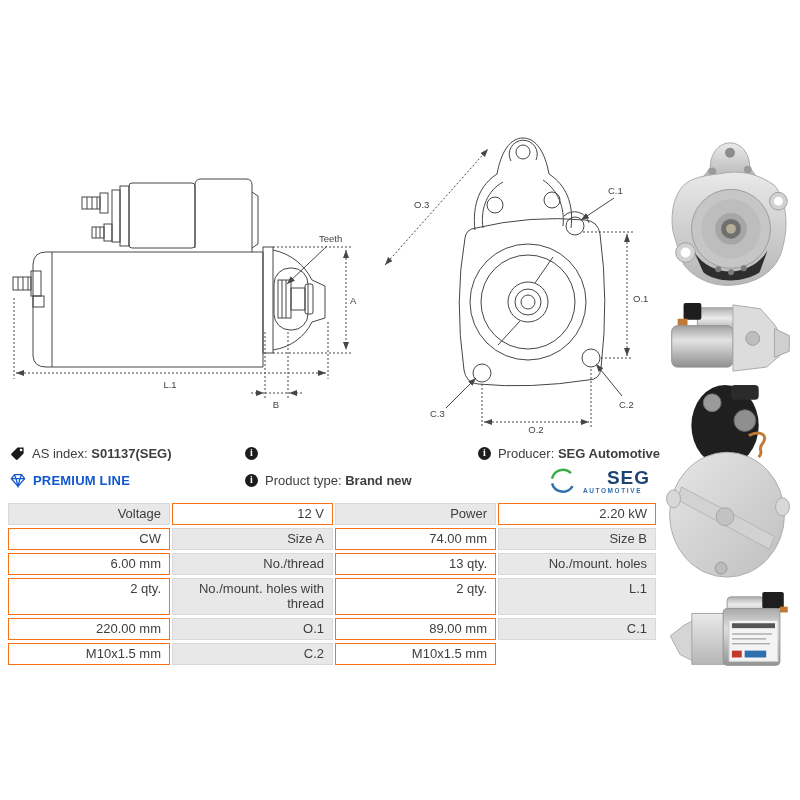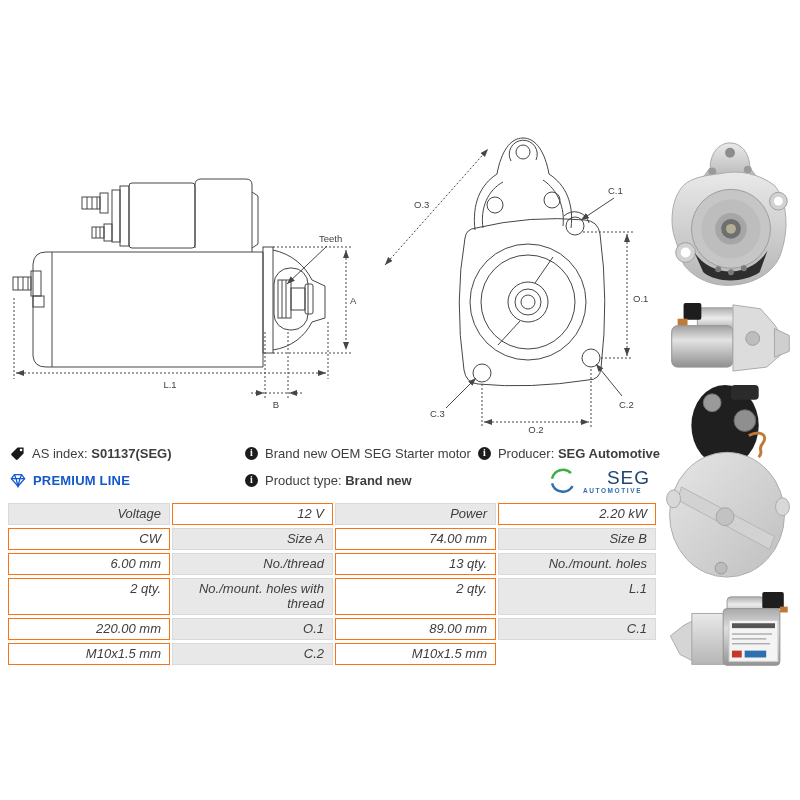--- a/index.html
+++ b/index.html
@@ -30,28 +30,28 @@
   .meta-row { display:flex; align-items:center; gap:7px; white-space:nowrap; height:18px; }
   .meta-row b { font-weight:bold; }
   .info-icon {
     width:13px; height:13px; border-radius:50%; background:#1c1c1c; color:#fff;
     font-size:10px; font-weight:bold; display:inline-flex; align-items:center; justify-content:center;
     font-family:"Liberation Serif", serif; flex:0 0 auto; line-height:1;
   }
   .premium-text { color:var(--premium-blue,#1157cf); font-weight:bold; letter-spacing:.2px; }
   .seg-logo { display:flex; align-items:center; gap:5px; margin-top:2px; margin-right:10px; }
   .seg-word { display:flex; flex-direction:column; align-items:flex-start; line-height:1; }
-  .seg-name { font-size:19px; font-weight:normal; color:var(--seg-navy,#1e4472); letter-spacing:1px;margin-left:24px; }
+  .seg-name { font-size:19px; font-weight:bold; color:var(--seg-navy,#1e4472); letter-spacing:1px;margin-left:24px; }
   .seg-sub  { font-size:6.5px; font-weight:bold; color:var(--seg-blue,#2e6fad); letter-spacing:1.6px; margin-top:1px; }
 
   
   .spec-table {
     position:absolute; left:8px; top:503px; width:648px;
     display:grid; grid-template-columns:162px 161px 161px 158px;
-    column-gap:2px; row-gap:3px; font-size:13px;font-style:italic;
+    column-gap:2px; row-gap:3px; font-size:13px;
   }
   .cell { padding:2px 8px 3px 8px; text-align:right; line-height:15px; box-sizing:border-box; }
   .cell.lab { background:var(--label-cell-bg,#e8e8e8); border:1px solid #d9d9d9; }
   .cell.val { background:#fff; border:1px solid #f97316; }
 </style>
 </head>
 <body>
 
 <div class="page">
 
@@ -291,21 +291,20 @@
             <path d="M1.5,6 L16.5,6 M5,1.5 L6.8,6 L9,14.5 L11.2,6 L13,1.5"></path>
           </g>
         </svg>
         <span class="premium-text">PREMIUM LINE</span>
       </div>
     </div>
 
     <div class="meta-col col2">
       <div class="meta-row">
         <span class="info-icon">i</span>
-        <span>Brand new OEM SEG Starter motor</span>
       </div>
       <div class="meta-row">
         <span class="info-icon">i</span>
         <span><span>Product type:</span>&nbsp;<b>Brand new</b></span>
       </div>
     </div>
 
     <div class="meta-col col3">
       <div class="meta-row">
         <span class="info-icon">i</span>

